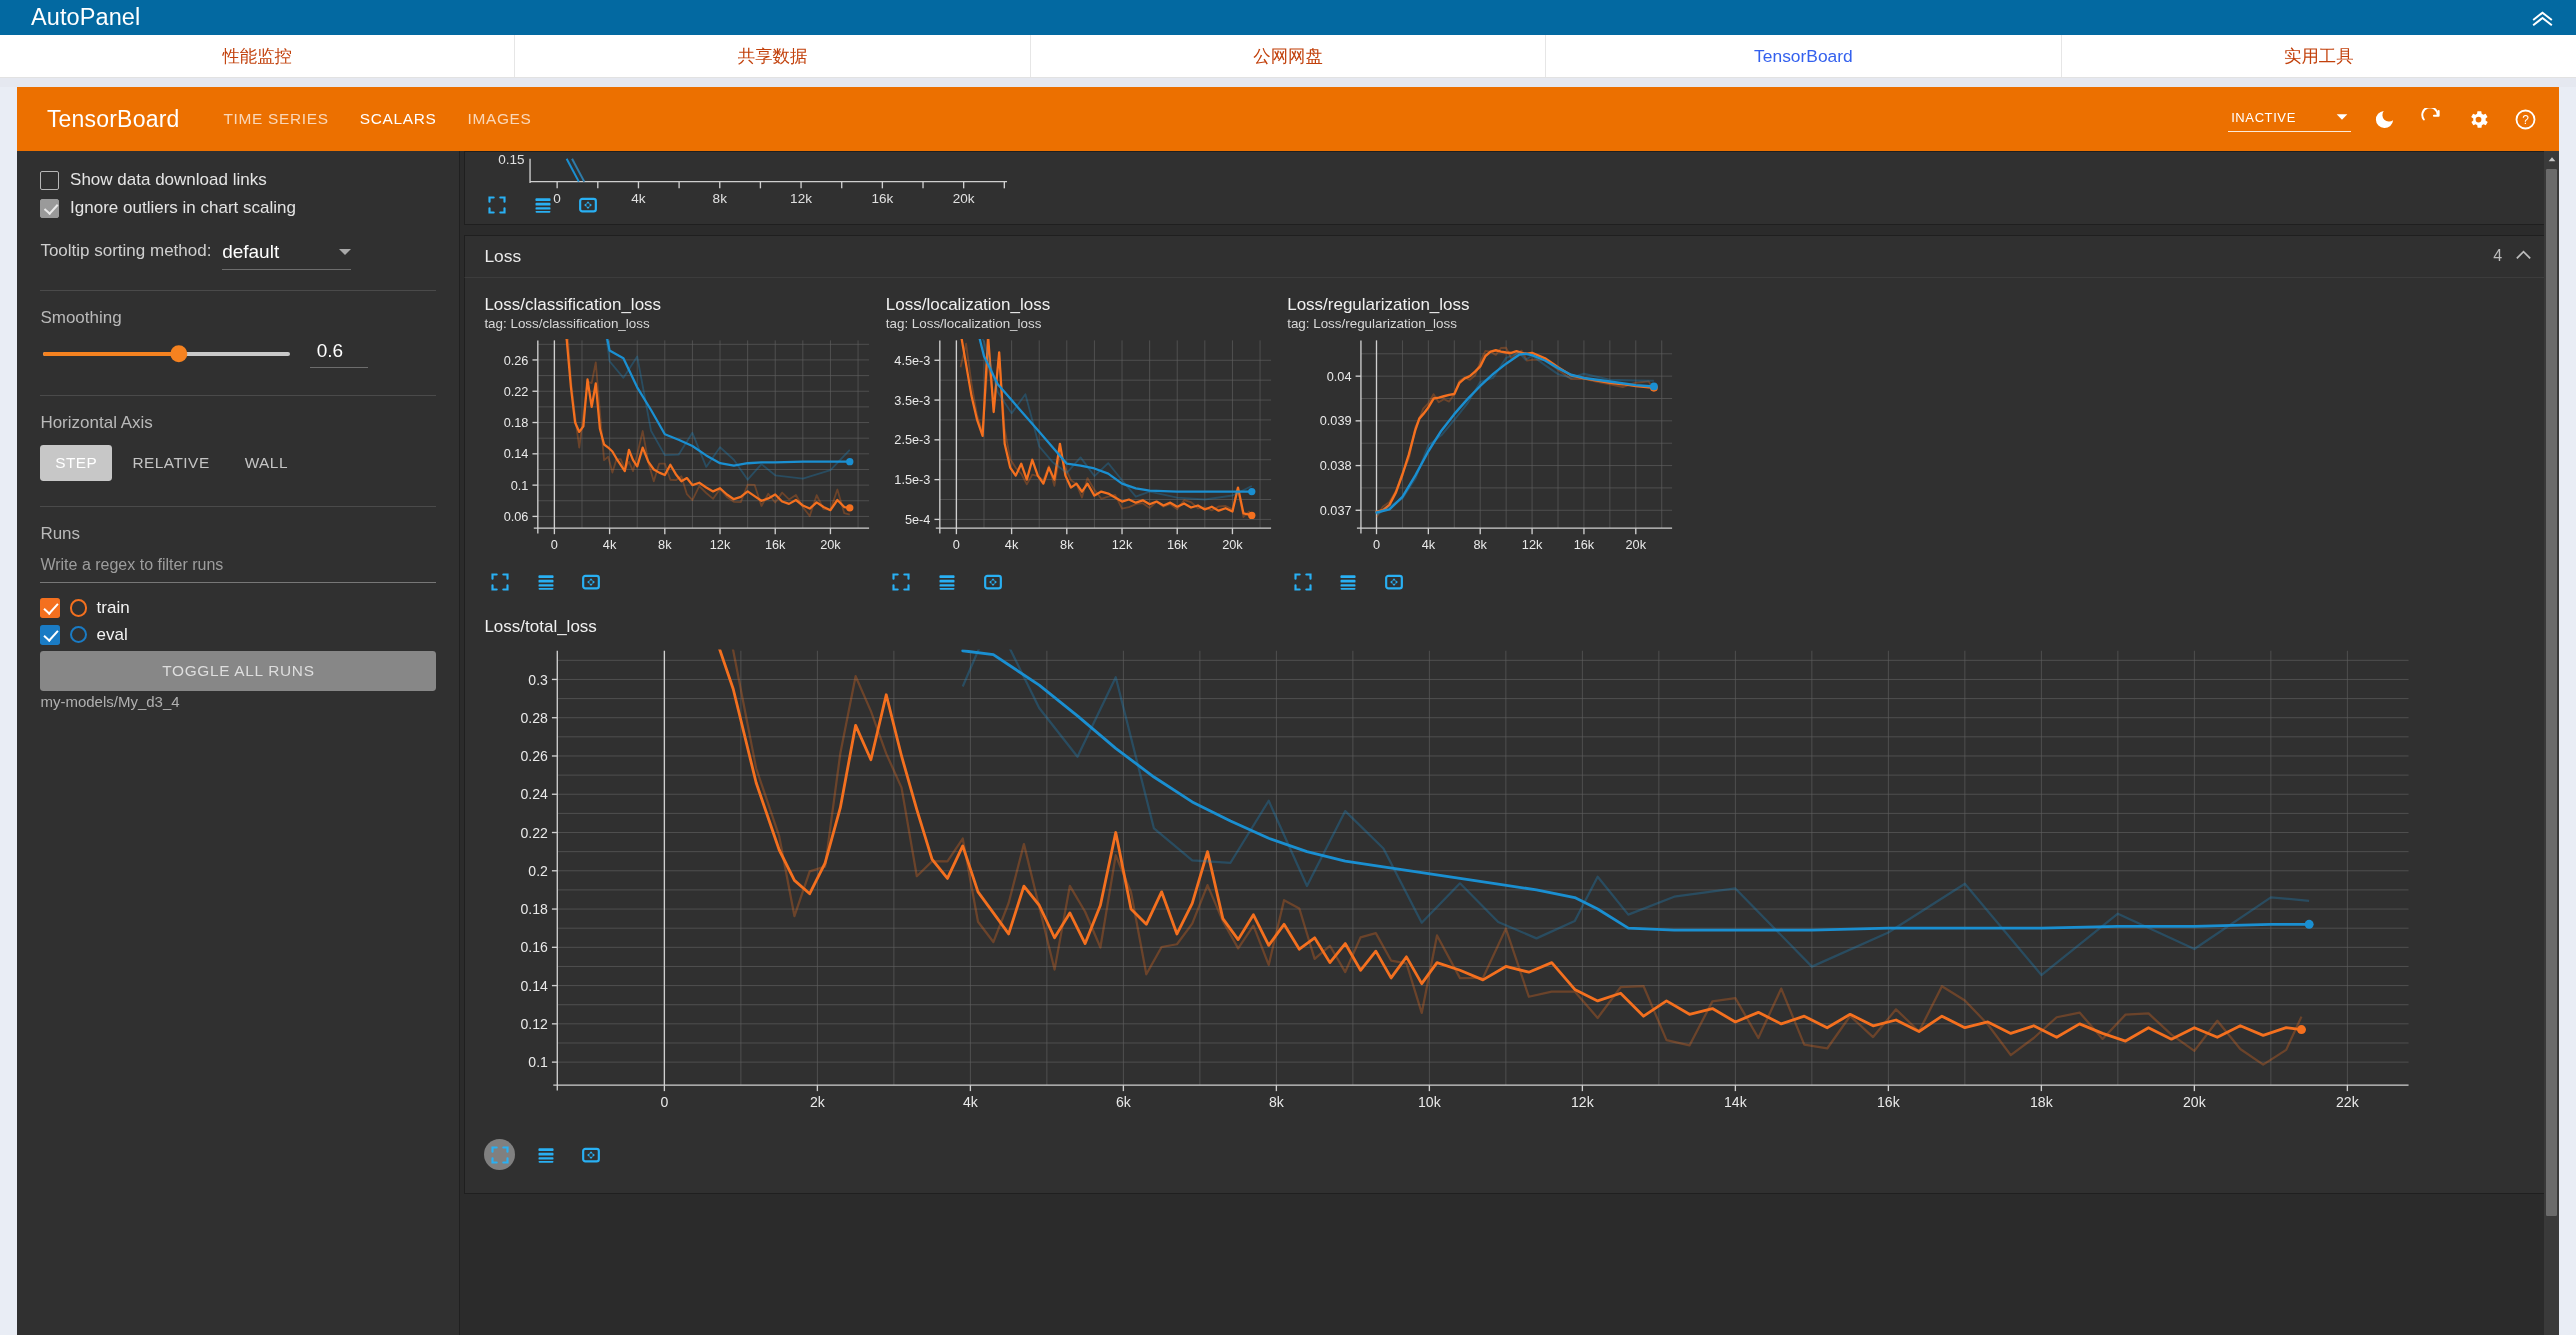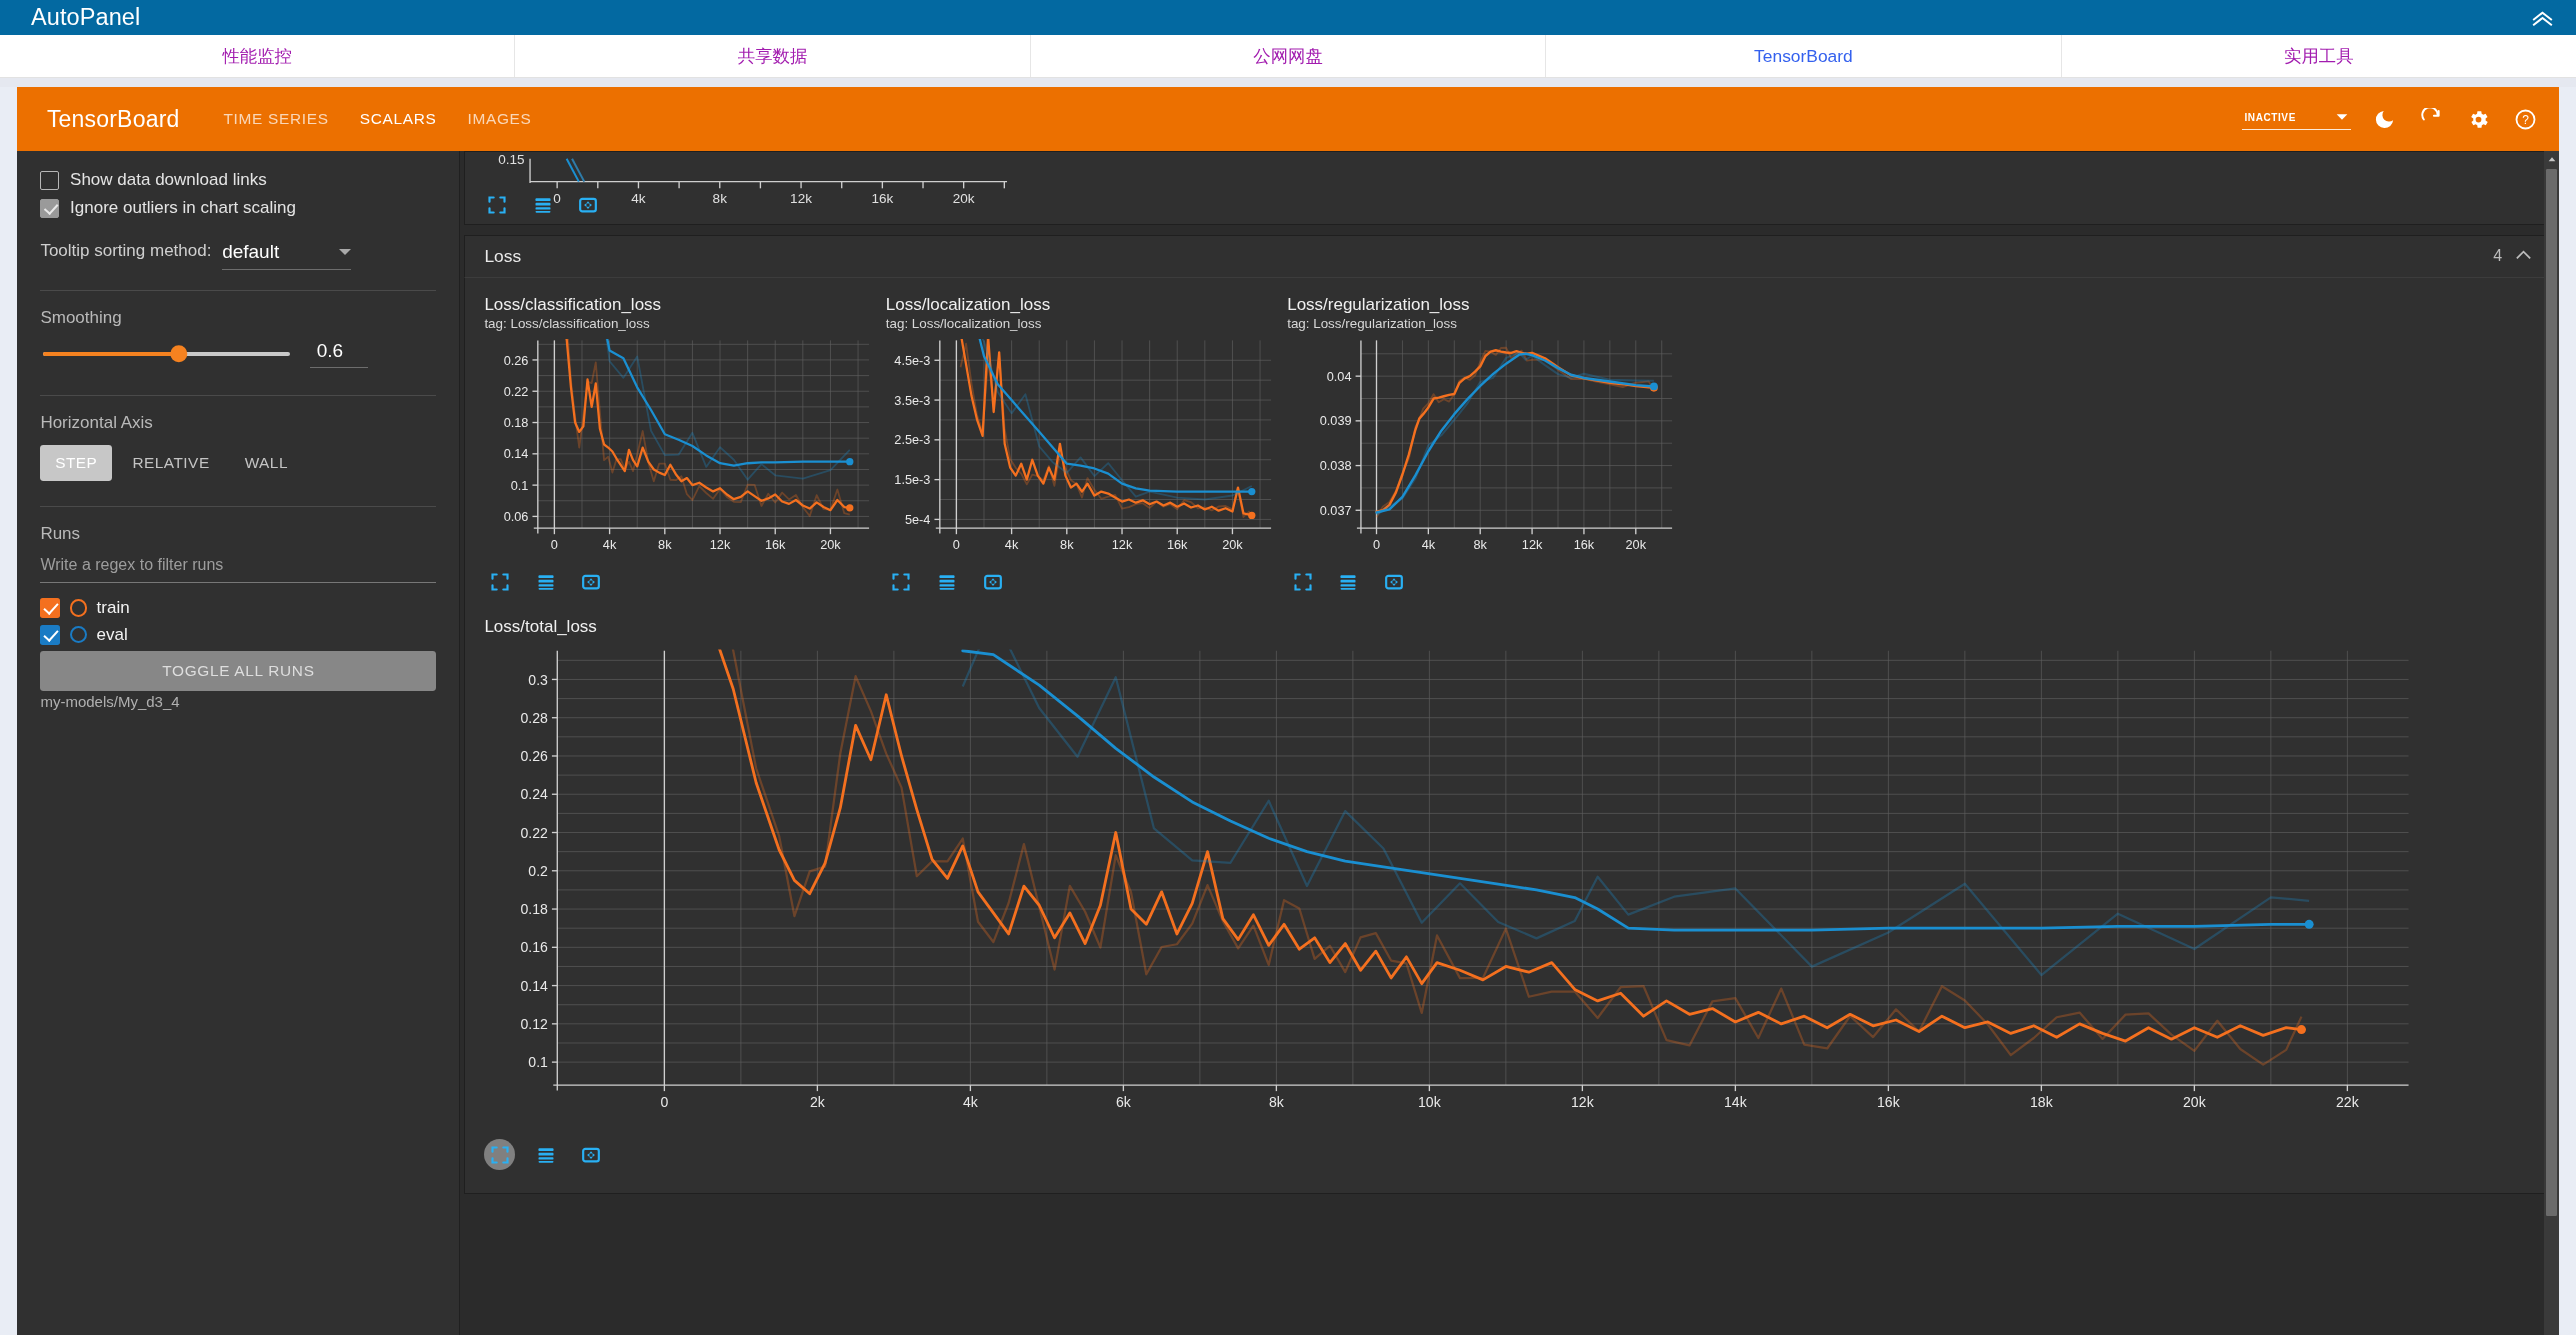--- a/index.html
+++ b/index.html
@@ -21,21 +21,21 @@
   .app-title { color: #ffffff; font-size: 23.5px; letter-spacing: 0.1px; }
   .chev-up-btn { width: 38px; height: 31px; display: flex; align-items: center; justify-content: center; cursor: pointer; }
 
   
   .app-tabs {
     height: 43px; background: #ffffff; display: flex;
     border-bottom: 0.7px solid #e2e2e2;
   }
   .app-tab {
     flex: 1; display: flex; align-items: center; justify-content: center;
-    font-size: 17.4px; color: #a21caf; cursor: pointer;
+    font-size: 17.4px; color: #c2410c; cursor: pointer;
     border-right: 0.7px solid #e6e6e6;
   }
   .app-tab:last-child { border-right: none; }
   .app-tab.active { color: #3461ee; }
 
   .app-gap { height: 9.4px; background: #e5e8f0; }
 
   
   .tb-shell { padding: 0 17.4px 0 17.4px; background: #e9edf5; }
   .tb-header {
@@ -45,21 +45,21 @@
   .tb-brand { color: #fff; font-size: 23px; margin-right: 44px; letter-spacing:0.2px;}
   .tb-navs { display: flex; gap: 31px; align-items: center; }
   .tb-nav { color: rgba(255,255,255,.72); font-size: 15.4px; letter-spacing: 0.7px; cursor: pointer; }
   .tb-nav.active { color: #ffffff; }
   .tb-right { margin-left: auto; display: flex; align-items: center; gap: 20px; }
   .tb-select {
     display: flex; align-items: center; gap: 40px;
     border-bottom: 1.3px solid rgba(255,255,255,.85);
     padding: 2.7px 2.7px 6px 2.7px; cursor: pointer;
   }
-  .tb-select .lbl { color: #fff; font-size: 10px; letter-spacing: 0.6px; font-weight: bold; }
+  .tb-select .lbl { color: #fff; font-size: 13px; letter-spacing: 0.6px; }
   .tb-icon { width: 27px; height: 27px; display: flex; align-items: center; justify-content: center; cursor: pointer; }
 
   
   .tb-body { display: flex; background: #2b2b2b; height: 1216px; position: relative; }
 
   
   .sidebar {
     width: 443px; flex: 0 0 443px; background: #303030;
     padding: 19px 23px 0 23px; border-right: 0.7px solid #202020;
   }

